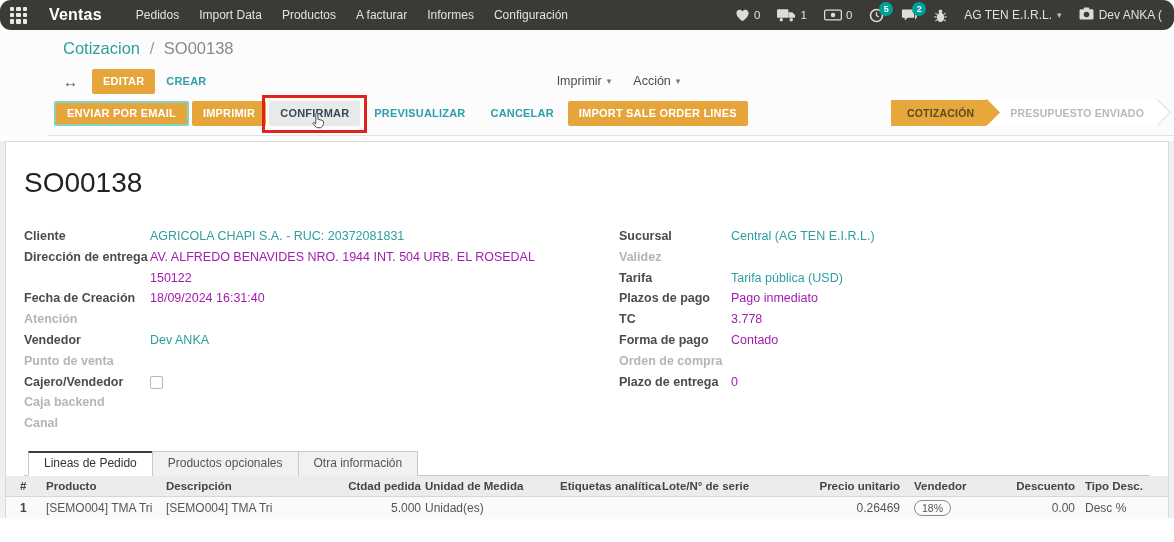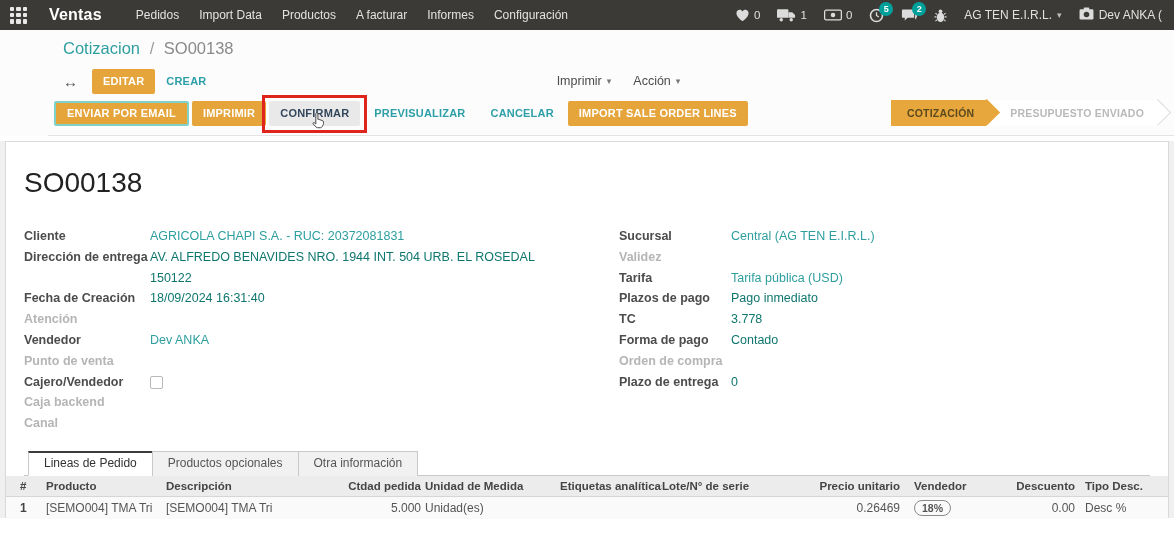--- a/index.html
+++ b/index.html
@@ -1,20 +1,20 @@
 <!DOCTYPE html>
 <html><head>
 <meta charset="utf-8">
 <style>
   * { box-sizing: border-box; margin: 0; padding: 0; }
   html,body { width:1174px; height:542px; overflow:hidden; }
   body { font-family:"Liberation Sans", sans-serif; background:#fff; color:#4c4c4c; position:relative; }
 
   
-  .topbar { height:30px; background:#3b3a36; display:flex; align-items:center; padding:0 12px 0 10px; color:#e0e0e0; white-space:nowrap; }
+  .topbar { height:30px; background:#3b3a36; display:flex; align-items:center; padding:0 12px 0 10px; color:#e0e0e0; white-space:nowrap;border-radius:11px; }
   .apps-grid { width:17px; height:17px; display:grid; grid-template-columns:repeat(3,1fr); gap:2px; margin-right:22px; cursor:pointer; }
   .apps-grid i { background:#e8e8e8; border-radius:1px; }
   .app-name { color:#fff; font-size:16px; font-weight:700; margin-right:34px; letter-spacing:.2px; }
   .menu { display:flex; gap:20px; font-size:12px; }
   .menu span { cursor:pointer; color:#e2e2e2; }
   .systray { margin-left:auto; display:flex; align-items:center; gap:17px; font-size:11.5px; }
   .tray-item { display:flex; align-items:center; gap:4px; position:relative; cursor:pointer; }
   .tray-item svg { display:block; }
   .badge { position:absolute; top:-6px; right:-9px; background:#00a09a; color:#fff; min-width:14px; height:14px; border-radius:8px; font-size:9px; line-height:14px; text-align:center; padding:0 2px; font-weight:700; }
   .company-menu, .user-menu { display:flex; align-items:center; gap:5px; font-size:12px; }
@@ -56,21 +56,21 @@
   .sheet { background:#fff; border:1px solid #d9d9d9; border-bottom:none; margin:5px 5px 0 5px; height:100%; padding:0 18px; }
   .doc-title { font-size:28px; font-weight:500; color:#222; padding-top:25px; }
 
   .form { display:flex; margin-top:27px; font-size:12.5px; }
   .fcol { flex:1; }
   .fcol-right { margin-left:64px; }
   .frow { display:flex; line-height:20.8px; align-items:flex-start; }
   .flabel { width:126px; flex-shrink:0; font-weight:700; color:#4c4c4c; }
   .fcol-right .flabel { width:112px; }
   .flabel.empty { color:#b5b5b5; }
-  .fvalue { color:#0f766e; }
+  .fvalue { color:#a21caf; }
   .fvalue.link { color:#2e9e9e; cursor:pointer; }
   .checkbox { width:13px; height:13px; border:1px solid #b9b9b9; border-radius:2px; background:#fff; margin-top:4px; cursor:pointer; }
 
   
   .tabs { display:flex; margin-top:16px; border-bottom:1px solid #c9c9c9; padding-left:4px; font-size:12px; }
   .tab { padding:4px 15px 5px 15px; border:1px solid #c9c9c9; border-bottom:none; background:#f1f1f1; color:#555; margin-right:-1px; cursor:pointer; position:relative; top:1px; }
   .tab-active { background:#fff; border-top:2px solid #3c3c3c; color:#333; padding-top:3px; border-bottom:1px solid #fff; }
 
   .otable { margin:0 -18px; }
   .trow { display:flex; align-items:center; padding-left:14px; }
@@ -81,21 +81,21 @@
   .tc-prod { width:120px; }
   .tc-desc { width:170px; }
   .tc-qty  { width:85px; text-align:right; }
   .tc-uom  { width:133px; padding-left:4px; }
   .tc-tags { width:108px; padding-left:6px; }
   .tc-lot  { width:150px; }
   .tc-price{ width:88px; text-align:right; }
   .tc-tax  { width:100px; padding-left:14px; }
   .tc-disc { width:75px; text-align:right; }
   .tc-type { width:80px; padding-left:10px; }
-  .tax-pill { display:inline-block; border:1px solid #8a8a8a; border-radius:9px; padding:0 7px; font-size:10.5px; line-height:14px; color:#555;font-weight:bold; }
+  .tax-pill { display:inline-block; border:1px solid #8a8a8a; border-radius:9px; padding:0 7px; font-size:10.5px; line-height:14px; color:#555; }
   .tbody-row .tc-num { font-weight:700; color:#444; }
 </style>
 </head>
 <body>
 
 <div class="topbar">
   <div class="apps-grid">
       <i></i>
       <i></i>
       <i></i>

